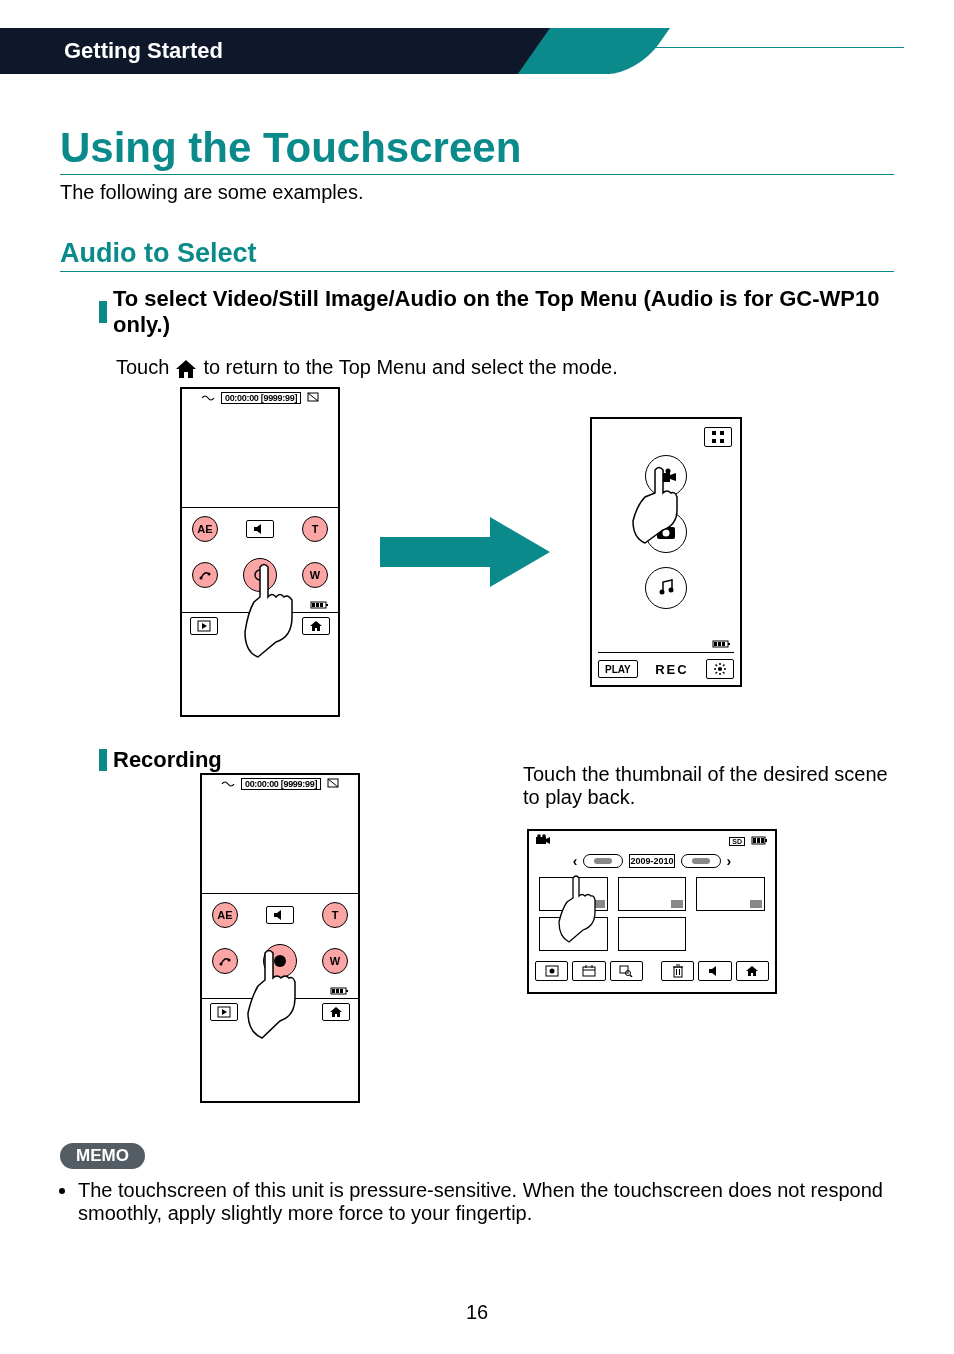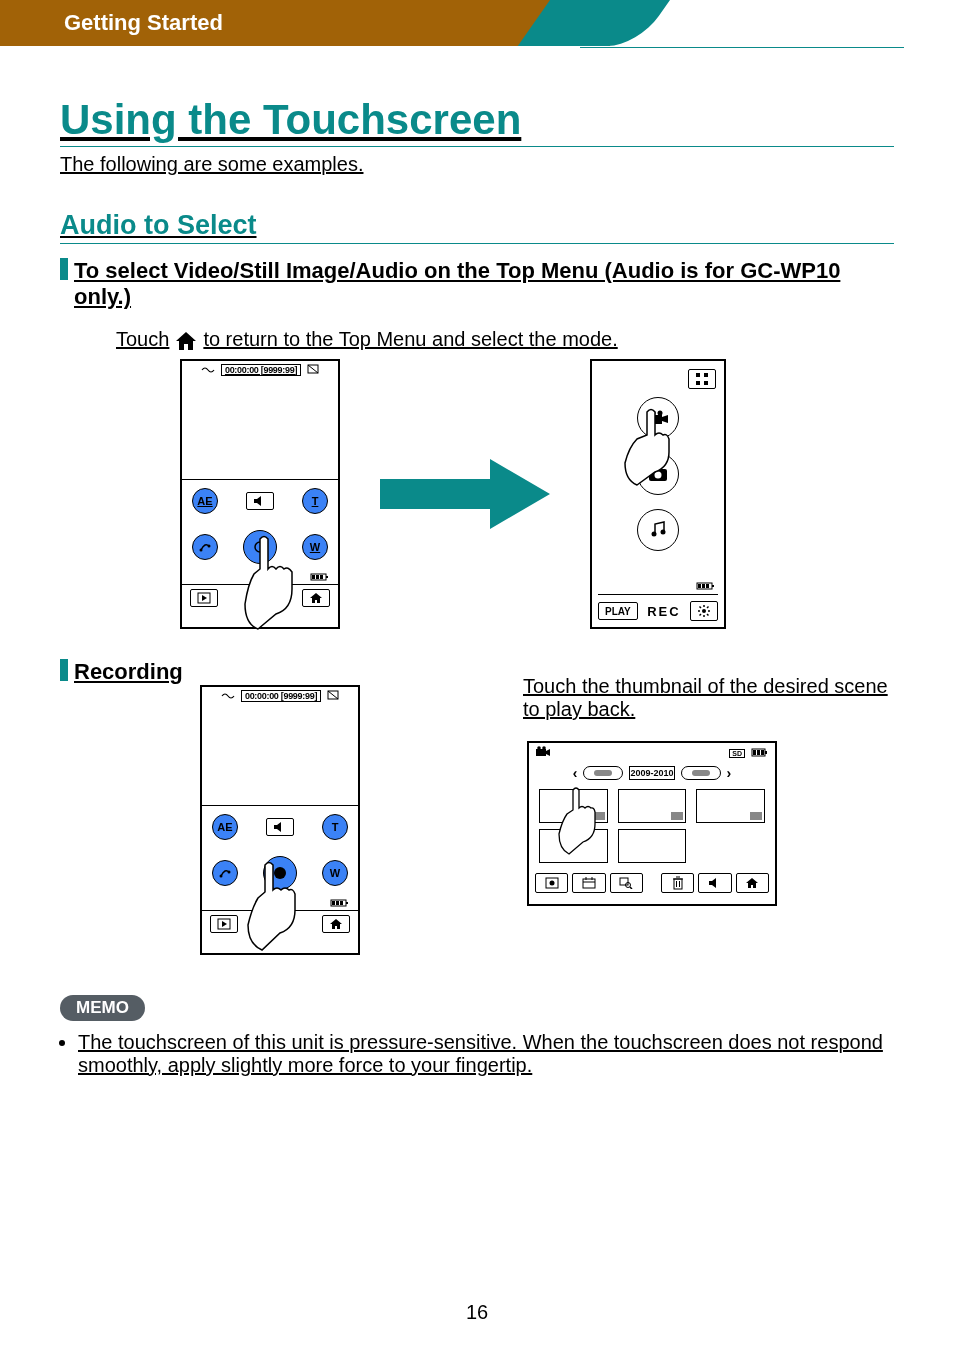--- a/index.html
+++ b/index.html
@@ -5,27 +5,28 @@
   * { box-sizing: border-box; margin: 0; padding: 0; }
   body {
     width: 954px;
     height: 1354px;
     font-family: "Segoe UI", "Myriad Pro", Arial, sans-serif;
     background: #fff;
     position: relative;
     color: #000;
   }
   .top-banner {
-    background: #a16207;
+    background: #0f172a;
     color: #fff;
     font-weight: 600;
     font-size: 22px;
     padding: 10px 0 10px 64px;
     position: relative;
     width: 610px;
+    margin-top: 28px;
   }
   .top-banner::after {
     content: "";
     position: absolute;
     right: -60px;
     top: 0;
     bottom: 0;
     width: 120px;
     background: #0a8a8a;
     transform: skewX(-35deg);
@@ -33,39 +34,39 @@
     border-bottom-right-radius: 30px;
   }
   .banner-rule {
     border: none;
     border-top: 1px solid #0a8a8a;
     position: absolute;
     top: 47px;
     left: 580px;
     right: 50px;
   }
-  .content { padding: 0 60px; text-decoration: underline; }
+  .content { padding: 0 60px; }
   h1.page-title {
     color: #0a8a8a;
     font-weight: 700;
     font-size: 42px;
     margin-top: 50px;
     border-bottom: 1px solid #0a8a8a;
     padding-bottom: 2px;
   }
   .intro { font-size: 20px; margin-top: 6px; }
   h2.subhead {
     color: #0a8a8a;
     font-weight: 700;
     font-size: 27px;
     margin-top: 34px;
     border-bottom: 1px solid #0a8a8a;
     padding-bottom: 2px;
   }
-  .bar-row { display: flex; margin-top: 14px; }
+  .bar-row { display: flex; align-items: center; margin-top: 14px; margin-left: 39px; }
   .bar-mark {
     width: 8px;
     height: 22px;
     background: #0a8a8a;
     margin-right: 6px;
     flex-shrink: 0;
   }
   .bar-title { font-weight: 700; font-size: 22px; }
   .step-text { font-size: 20px; margin: 18px 0 8px 56px; display: flex; align-items: center; gap: 6px; }
   .step-text .home-inline svg { vertical-align: middle; }
@@ -93,21 +94,21 @@
     left: 0; right: 0;
     text-align: center;
     font-size: 20px;
   }
   
   .device {
     border: 2px solid #000;
     background: #fff;
     position: relative;
   }
-  .dev-a { width: 160px; height: 270px; }
+  .dev-a { width: 160px; height: 330px; }
   .dev-a .statusbar {
     height: 18px;
     display: flex;
     align-items: center;
     justify-content: center;
     font-size: 9px;
     font-weight: 700;
     gap: 6px;
     border-bottom: 1px solid transparent;
     padding: 0 4px;
@@ -125,21 +126,21 @@
     justify-content: space-between;
     align-items: center;
     padding: 8px 10px;
   }
   .circ-btn {
     width: 26px; height: 26px;
     border: 1.5px solid #000;
     border-radius: 50%;
     display: flex; align-items: center; justify-content: center;
     font-size: 11px; font-weight: 700;
-    background: #3b82f6;
+    background: #fca5a5;
   }
   .circ-btn.big { width: 34px; height: 34px; }
   .rect-btn {
     border: 1.5px solid #000;
     border-radius: 2px;
     padding: 2px 6px;
     font-size: 11px;
     font-weight: 700;
     display: flex; align-items: center; justify-content: center;
     background: #fff;
@@ -148,21 +149,21 @@
   }
   .dev-a .battery-row { text-align: right; padding: 0 8px; font-size: 10px; }
   .dev-a .bottom-bar {
     display: flex;
     justify-content: space-between;
     padding: 4px 8px 6px;
     align-items: center;
   }
   .hand-overlay { position: absolute; pointer-events: none; }
   
-  .dev-b { width: 136px; height: 270px; }
+  .dev-b { width: 152px; height: 270px; }
   .dev-b .grid-icon { position: absolute; top: 8px; right: 8px; }
   .dev-b .stack {
     position: absolute;
     top: 36px; left: 0; right: 0;
     display: flex; flex-direction: column; align-items: center; gap: 14px;
   }
   .mode-circ {
     width: 42px; height: 42px;
     border: 1.5px solid #000;
     border-radius: 50%;

